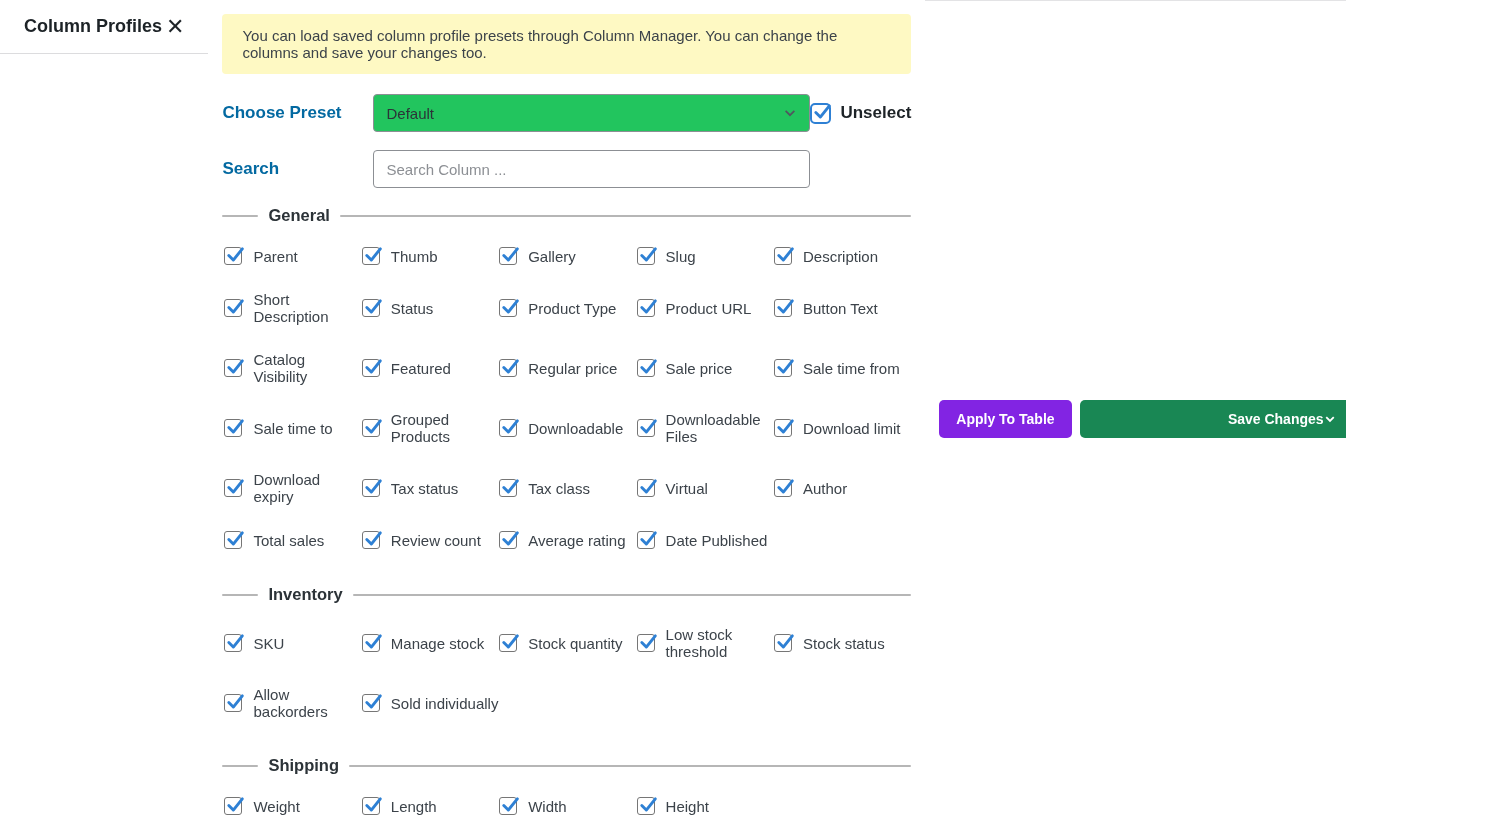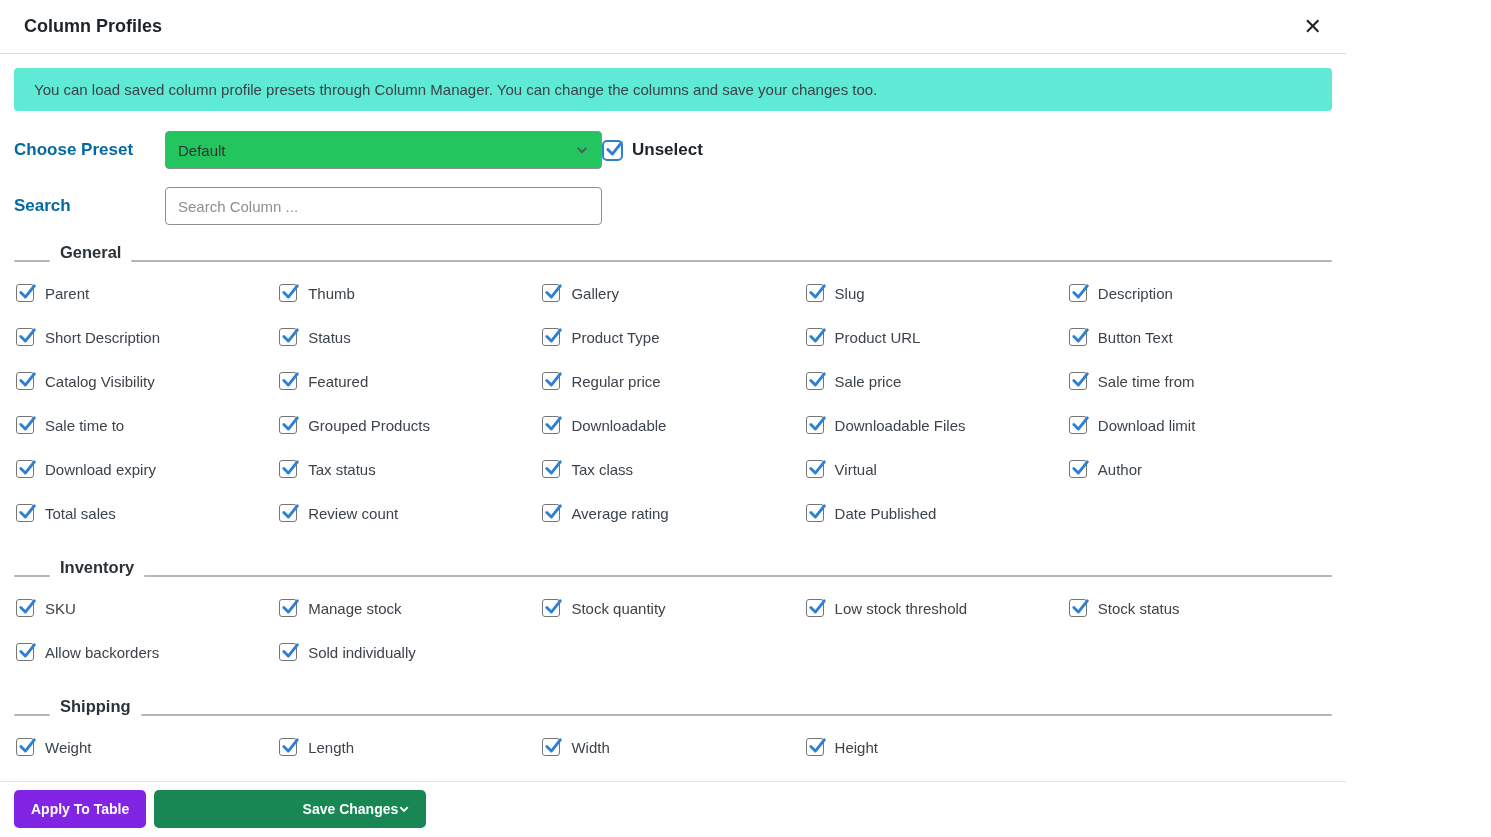--- a/index.html
+++ b/index.html
@@ -1,42 +1,42 @@
 <!DOCTYPE html>
 <html style="--blue: #2e80d4; --purple: #8224e3; --green: #198754;"><head>
 <meta charset="utf-8">
 <style>
   * { margin: 0; padding: 0; box-sizing: border-box; }
   html, body { background: #fff; }
   body { font-family: "Liberation Sans", "DejaVu Sans", sans-serif; color: #3c434a; }
-  .page { width: 1346px; height: 837px; background: #fff; overflow: hidden; display: flex; flex-direction: column; }
+  .page { width: 1346px; height: 837px; background: #fff; overflow: hidden; display: flex; flex-direction: row; }
 
   
   .modal-header { display: flex; align-items: center; justify-content: space-between; height: 54px; padding: 0 20px 0 24px; border-bottom: 1px solid #dcdcde; flex: 0 0 auto; }
   .modal-title { font-size: 18px; font-weight: 700; color: #1d2327; }
   .close-btn { font-size: 22px; color: #1d2327; cursor: pointer; line-height: 1; padding: 4px; font-weight: 400; }
 
   .content { padding: 14px 14px 0 14px; flex: 1 1 auto; }
 
   
-  .info-bar { background: #5eead4; border-radius: 4px; padding: 13px 20px; font-size: 15px; color: #3c434a; margin-bottom: 20px; }
+  .info-bar { background: #fef9c3; border-radius: 4px; padding: 13px 20px; font-size: 15px; color: #3c434a; margin-bottom: 20px; }
 
   
   .form-row { display: flex; align-items: center; margin-bottom: 18px; }
   .form-label { width: 151px; font-size: 17px; font-weight: 700; color: #0369a1; flex: 0 0 auto; }
   .select-box { width: 437px; height: 38px; border: 1px solid #8c8f94; border-radius: 4px; background: #22c55e; display: flex; align-items: center; justify-content: space-between; padding: 0 12px; font-size: 15px; color: #2c3338; cursor: pointer; }
   .select-box svg { width: 14px; height: 14px; stroke: #50575e; stroke-width: 2; fill: none; }
   .text-input { width: 437px; height: 38px; border: 1px solid #8c8f94; border-radius: 4px; padding: 0 12px; font-size: 15px; color: #2c3338; font-family: "Liberation Sans", sans-serif; }
   .text-input::placeholder { color: #8c8f94; }
   .unselect-wrap { display: flex; align-items: center; cursor: pointer; }
   .unselect-wrap .cb { width: 21px; height: 21px; border-color: var(--blue); border-width: 2px; border-radius: 5px; }
   .unselect-label { font-size: 17px; font-weight: 700; color: #1d2327; margin-left: 9px; }
 
   
-  .section-header { display: flex; align-items: flex-end; margin: 36px 0 22px 0; }
+  .section-header { display: flex; align-items: center; margin: 36px 0 22px 0; }
   .section:first-child .section-header { margin-top: 14px; }
   .line { height: 2px; background: #b6b6b6; border-radius: 1px; }
   .line.short { width: 36px; flex: 0 0 auto; }
   .line.long { flex: 1 1 auto; }
   .section-title { font-size: 16.5px; font-weight: 700; color: #2c3338; margin: 0 10px; }
 
   .checkbox-grid { display: grid; grid-template-columns: repeat(5, 1fr); row-gap: 26px; padding-left: 2px; }
   .check-item { display: flex; align-items: center; cursor: pointer; }
   .cb { width: 18px; height: 18px; border: 1px solid #767676; border-radius: 3px; background: #fff; flex: 0 0 auto; position: relative; }
   .cb svg { position: absolute; left: 1px; top: -2px; width: 18px; height: 18px; overflow: visible; }

